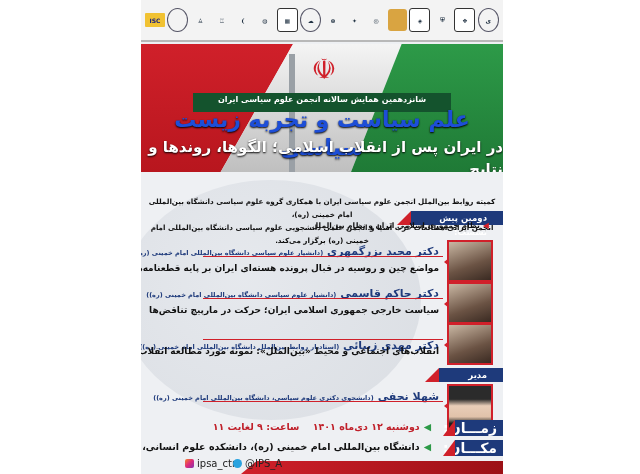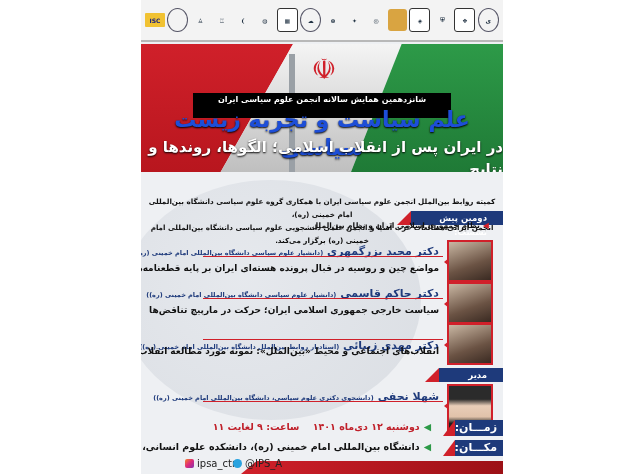--- a/index.html
+++ b/index.html
@@ -10,37 +10,37 @@
   .logo.round{border-radius:50%;border:1px solid #556;}
   .logo.isc{background:#f1c232;color:#1a237e;font-size:6px;width:20px;height:14px;border-radius:1px;}
   .logo.sq{border:1px solid #333;background:#fff;}
   .hero{position:absolute;left:0;top:44px;width:362px;height:128px;overflow:hidden;}
   .hero .red{position:absolute;left:0;top:0;width:362px;height:128px;background:linear-gradient(180deg,#d0202a,#b8161e);clip-path:polygon(0 0,42% 0,22% 100%,0 100%);}
   .hero .white{position:absolute;left:0;top:0;width:362px;height:128px;background:linear-gradient(180deg,#f4f4f4,#bfbfbf);clip-path:polygon(42% 0,72% 0,58% 100%,22% 100%);}
   .hero .green{position:absolute;left:0;top:0;width:362px;height:128px;background:linear-gradient(180deg,#2d9a48,#1f7a36);clip-path:polygon(72% 0,100% 0,100% 100%,58% 100%);}
   .tower{position:absolute;left:148px;top:10px;width:6px;height:118px;background:#9aa0a6;}
   .tower:after{content:"";position:absolute;left:-8px;top:40px;width:22px;height:10px;border-radius:6px;background:#8a9096;}
   .emblem{position:absolute;left:169px;top:10px;width:28px;height:32px;color:#d0202a;font-size:28px;line-height:32px;text-align:center;font-weight:bold;}
-  .subtitle{position:absolute;left:52px;top:49px;width:258px;height:25px;background:#000000;color:#fff;font-size:8px;font-weight:bold;text-align:center;line-height:13px;direction:rtl;}
+  .subtitle{position:absolute;left:52px;top:49px;width:258px;height:19px;background:#14532d;color:#fff;font-size:8px;font-weight:bold;text-align:center;line-height:13px;direction:rtl;}
   .title1{position:absolute;left:0;top:62px;width:362px;text-align:center;color:#1d4ed8;font-size:22px;font-weight:bold;direction:rtl;text-shadow:0 1px 2px #000;line-height:28px;}
   .title2{position:absolute;left:0;top:92px;width:362px;text-align:right;color:#fff;font-size:15px;font-weight:bold;direction:rtl;text-shadow:0 1px 2px #000;line-height:22px;}
   .intro{position:absolute;left:4px;top:175px;width:354px;font-size:7.2px;color:#111;direction:rtl;text-align:center;line-height:13px;font-weight:bold;margin-top:20px;}
   .tag{position:absolute;right:0;height:14px;background:#1e3a7b;color:#fff;font-size:8.5px;font-weight:bold;line-height:14px;direction:rtl;padding-right:16px;box-sizing:border-box;}
   .tag:before{content:"";position:absolute;left:-14px;top:0;border-right:14px solid #d0202a;border-top:14px solid transparent;}
   .line{position:absolute;right:14px;direction:rtl;color:#111;font-weight:bold;white-space:nowrap;}
   .line .mk{color:#d0202a;font-size:8px;margin-left:3px;}
   .spk{position:absolute;right:64px;direction:rtl;white-space:nowrap;}
   .spk .nm{font-size:11px;font-weight:bold;color:#1e3a7b;}
   .spk .af{font-size:6.5px;color:#1e3a7b;font-weight:bold;margin-right:4px;}
   .topic{position:absolute;right:64px;direction:rtl;white-space:nowrap;font-size:9px;font-weight:bold;color:#111;}
   .rule{position:absolute;right:60px;height:1px;background:#d0202a;width:240px;}
   .photo{position:absolute;right:10px;width:46px;height:42px;border:2px solid #d0202a;box-sizing:border-box;background:linear-gradient(160deg,#c9b7a3,#6b5344 60%,#3a2a22);}
   .photo:before{content:"";position:absolute;left:-5px;top:16px;border-right:5px solid #d0202a;border-top:4px solid transparent;border-bottom:4px solid transparent;}
   .photo.f{background:linear-gradient(180deg,#2b2b2b 0%,#2b2b2b 30%,#e8cdb8 45%,#e0c2aa 70%,#1d1d1d 85%);}
-  .info-tag{position:absolute;right:0;width:48px;height:16px;background:#1e3a7b;color:#fff;font-size:11px;font-weight:bold;line-height:16px;direction:rtl;padding-right:6px;box-sizing:border-box;}
+  .info-tag{position:absolute;right:0;width:48px;height:16px;background:#1e3a7b;color:#fff;font-size:14px;font-weight:bold;line-height:16px;direction:rtl;padding-right:6px;box-sizing:border-box;}
   .info-tag:before{content:"";position:absolute;left:-12px;top:0;border-right:12px solid #d0202a;border-top:16px solid transparent;}
   .info-val{position:absolute;right:72px;direction:rtl;white-space:nowrap;font-size:9.5px;font-weight:bold;}
   .info-val .arr{color:#2d9a48;margin-left:4px;}
   .footer-bar{position:absolute;left:100px;top:461px;width:262px;height:13px;background:linear-gradient(90deg,#d0202a,#9c1016);clip-path:polygon(6% 0,100% 0,100% 100%,0 100%);}
   .social{position:absolute;top:458px;font-size:10px;color:#222;display:flex;align-items:center;white-space:nowrap;margin-left:40px;}
   .social .ic{width:9px;height:9px;border-radius:2px;margin-right:3px;display:inline-block;}
   .globe{position:absolute;left:-20px;top:180px;width:300px;height:240px;border-radius:50%;background:radial-gradient(circle at 40% 40%,#e4e7ec,#d5d9df);opacity:.8;}
 </style>
 </head>
 <body>

